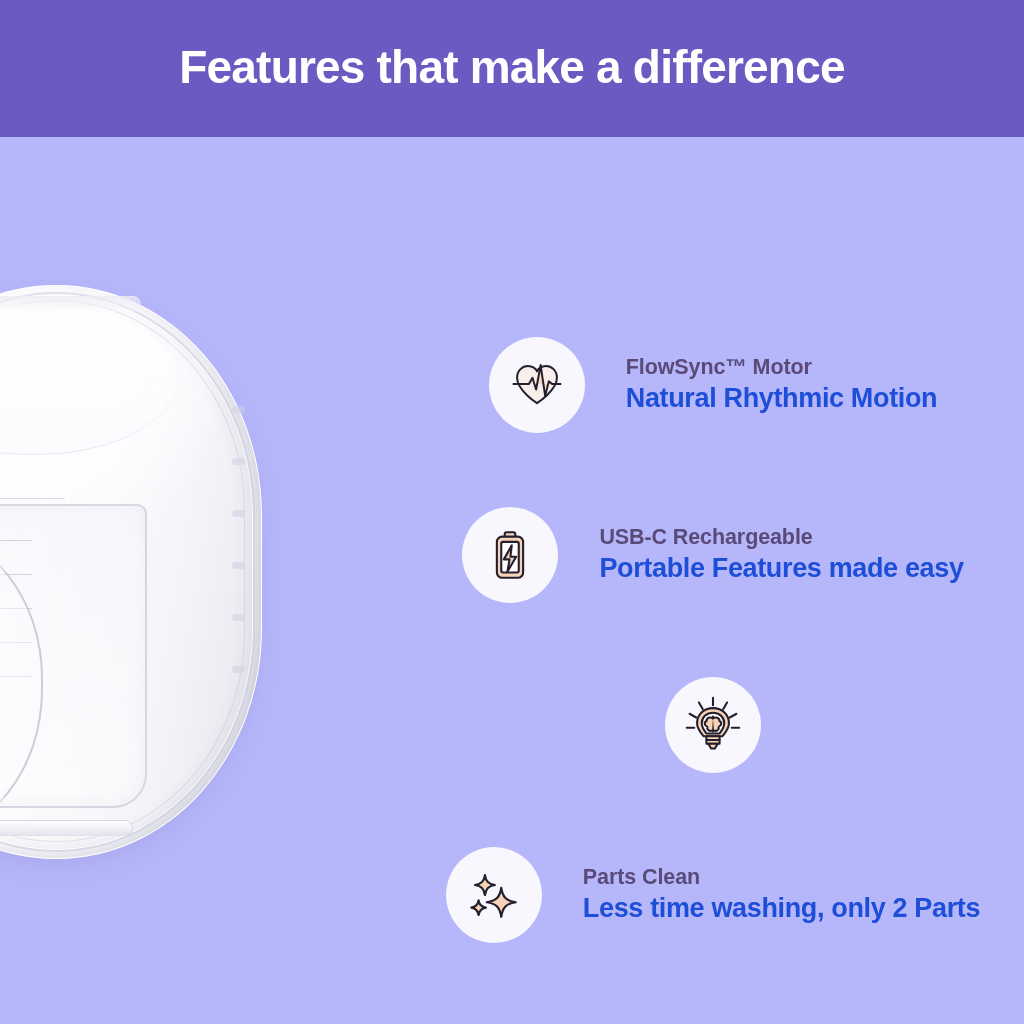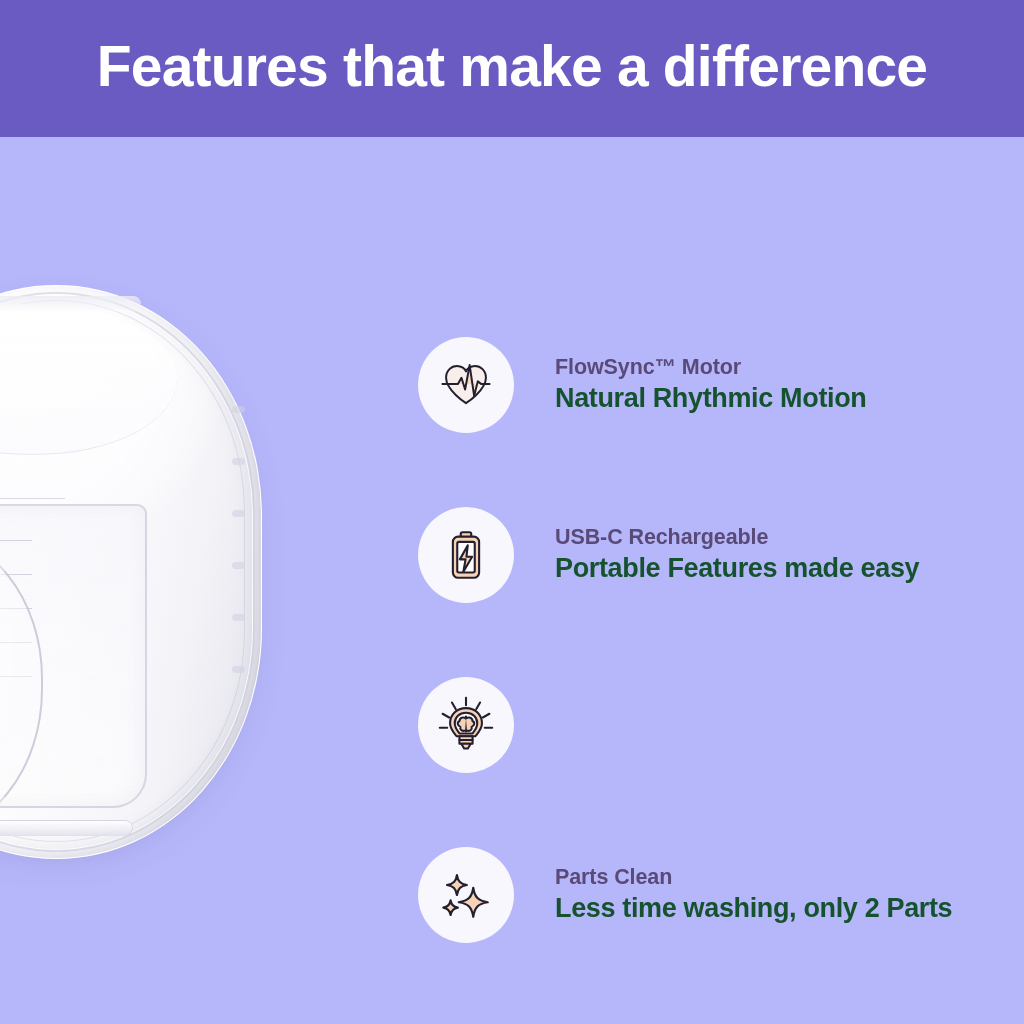--- a/index.html
+++ b/index.html
@@ -29,21 +29,21 @@
     top: 0;
     width: 1024px;
     height: 137px;
     background: #6a5bc2;
     display: flex;
     align-items: center;
     justify-content: center;
   }
   .header-title {
     color: #ffffff;
-    font-size: 57px;
+    font-size: 46px;
     font-weight: bold;
     letter-spacing: -0.8px;
     line-height: 1;
     text-align: center;
     font-family: "Liberation Sans", sans-serif;
     padding-bottom: 4px;
   }
 
   
   .product-stage {
@@ -181,20 +181,21 @@
   .feature-list {
     position: absolute;
     left: 418px;
     top: 300px;
     width: 590px;
   }
   .feature-row {
     display: flex;
     align-items: center;
     height: 170px;
+    justify-content: center;
   }
   .icon-circle {
     flex: 0 0 auto;
     width: 96px;
     height: 96px;
     border-radius: 50%;
     background: #f8f7fd;
     display: flex;
     align-items: center;
     justify-content: center;
@@ -212,21 +213,21 @@
     font-size: 21.5px;
     font-weight: bold;
     color: #594a78;
     letter-spacing: -0.1px;
     line-height: 1.28;
     white-space: nowrap;
   }
   .feature-sub {
     font-size: 27px;
     font-weight: bold;
-    color: #14532d;
+    color: #1d4ed8;
     letter-spacing: -0.35px;
     line-height: 1.3;
     white-space: nowrap;
   }
 </style>
 </head>
 <body>
 
 <div class="poster">
 

